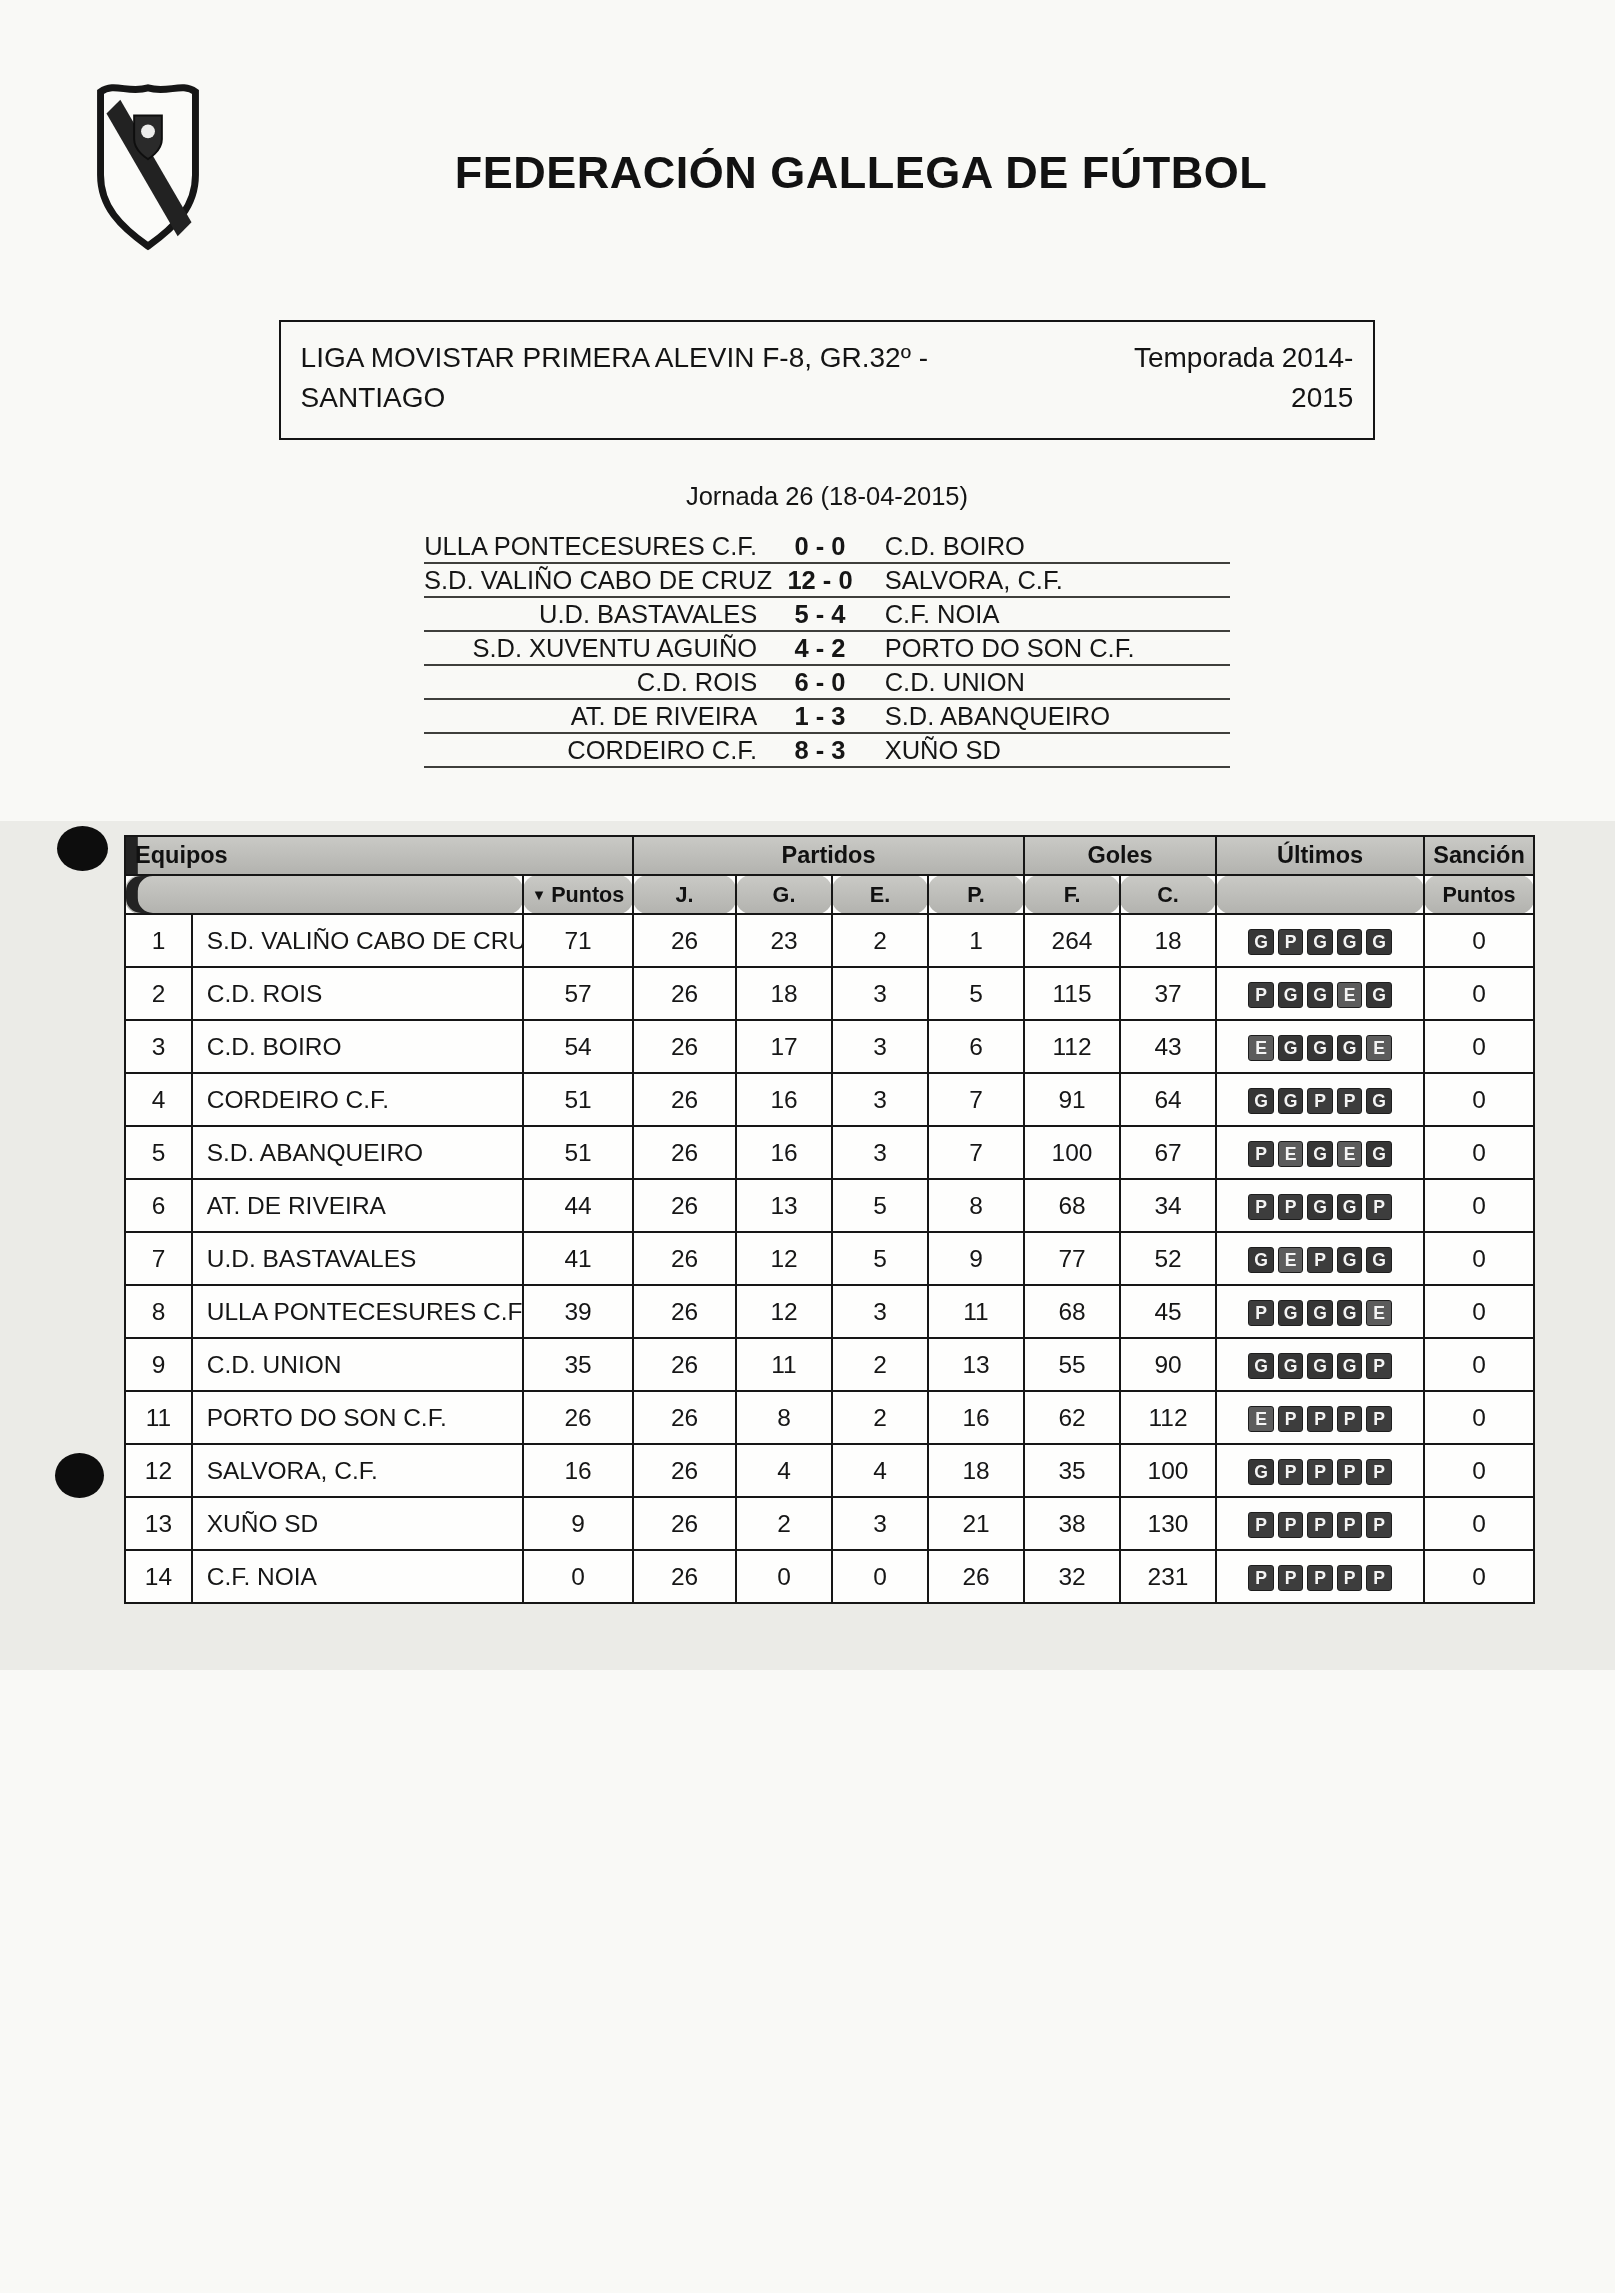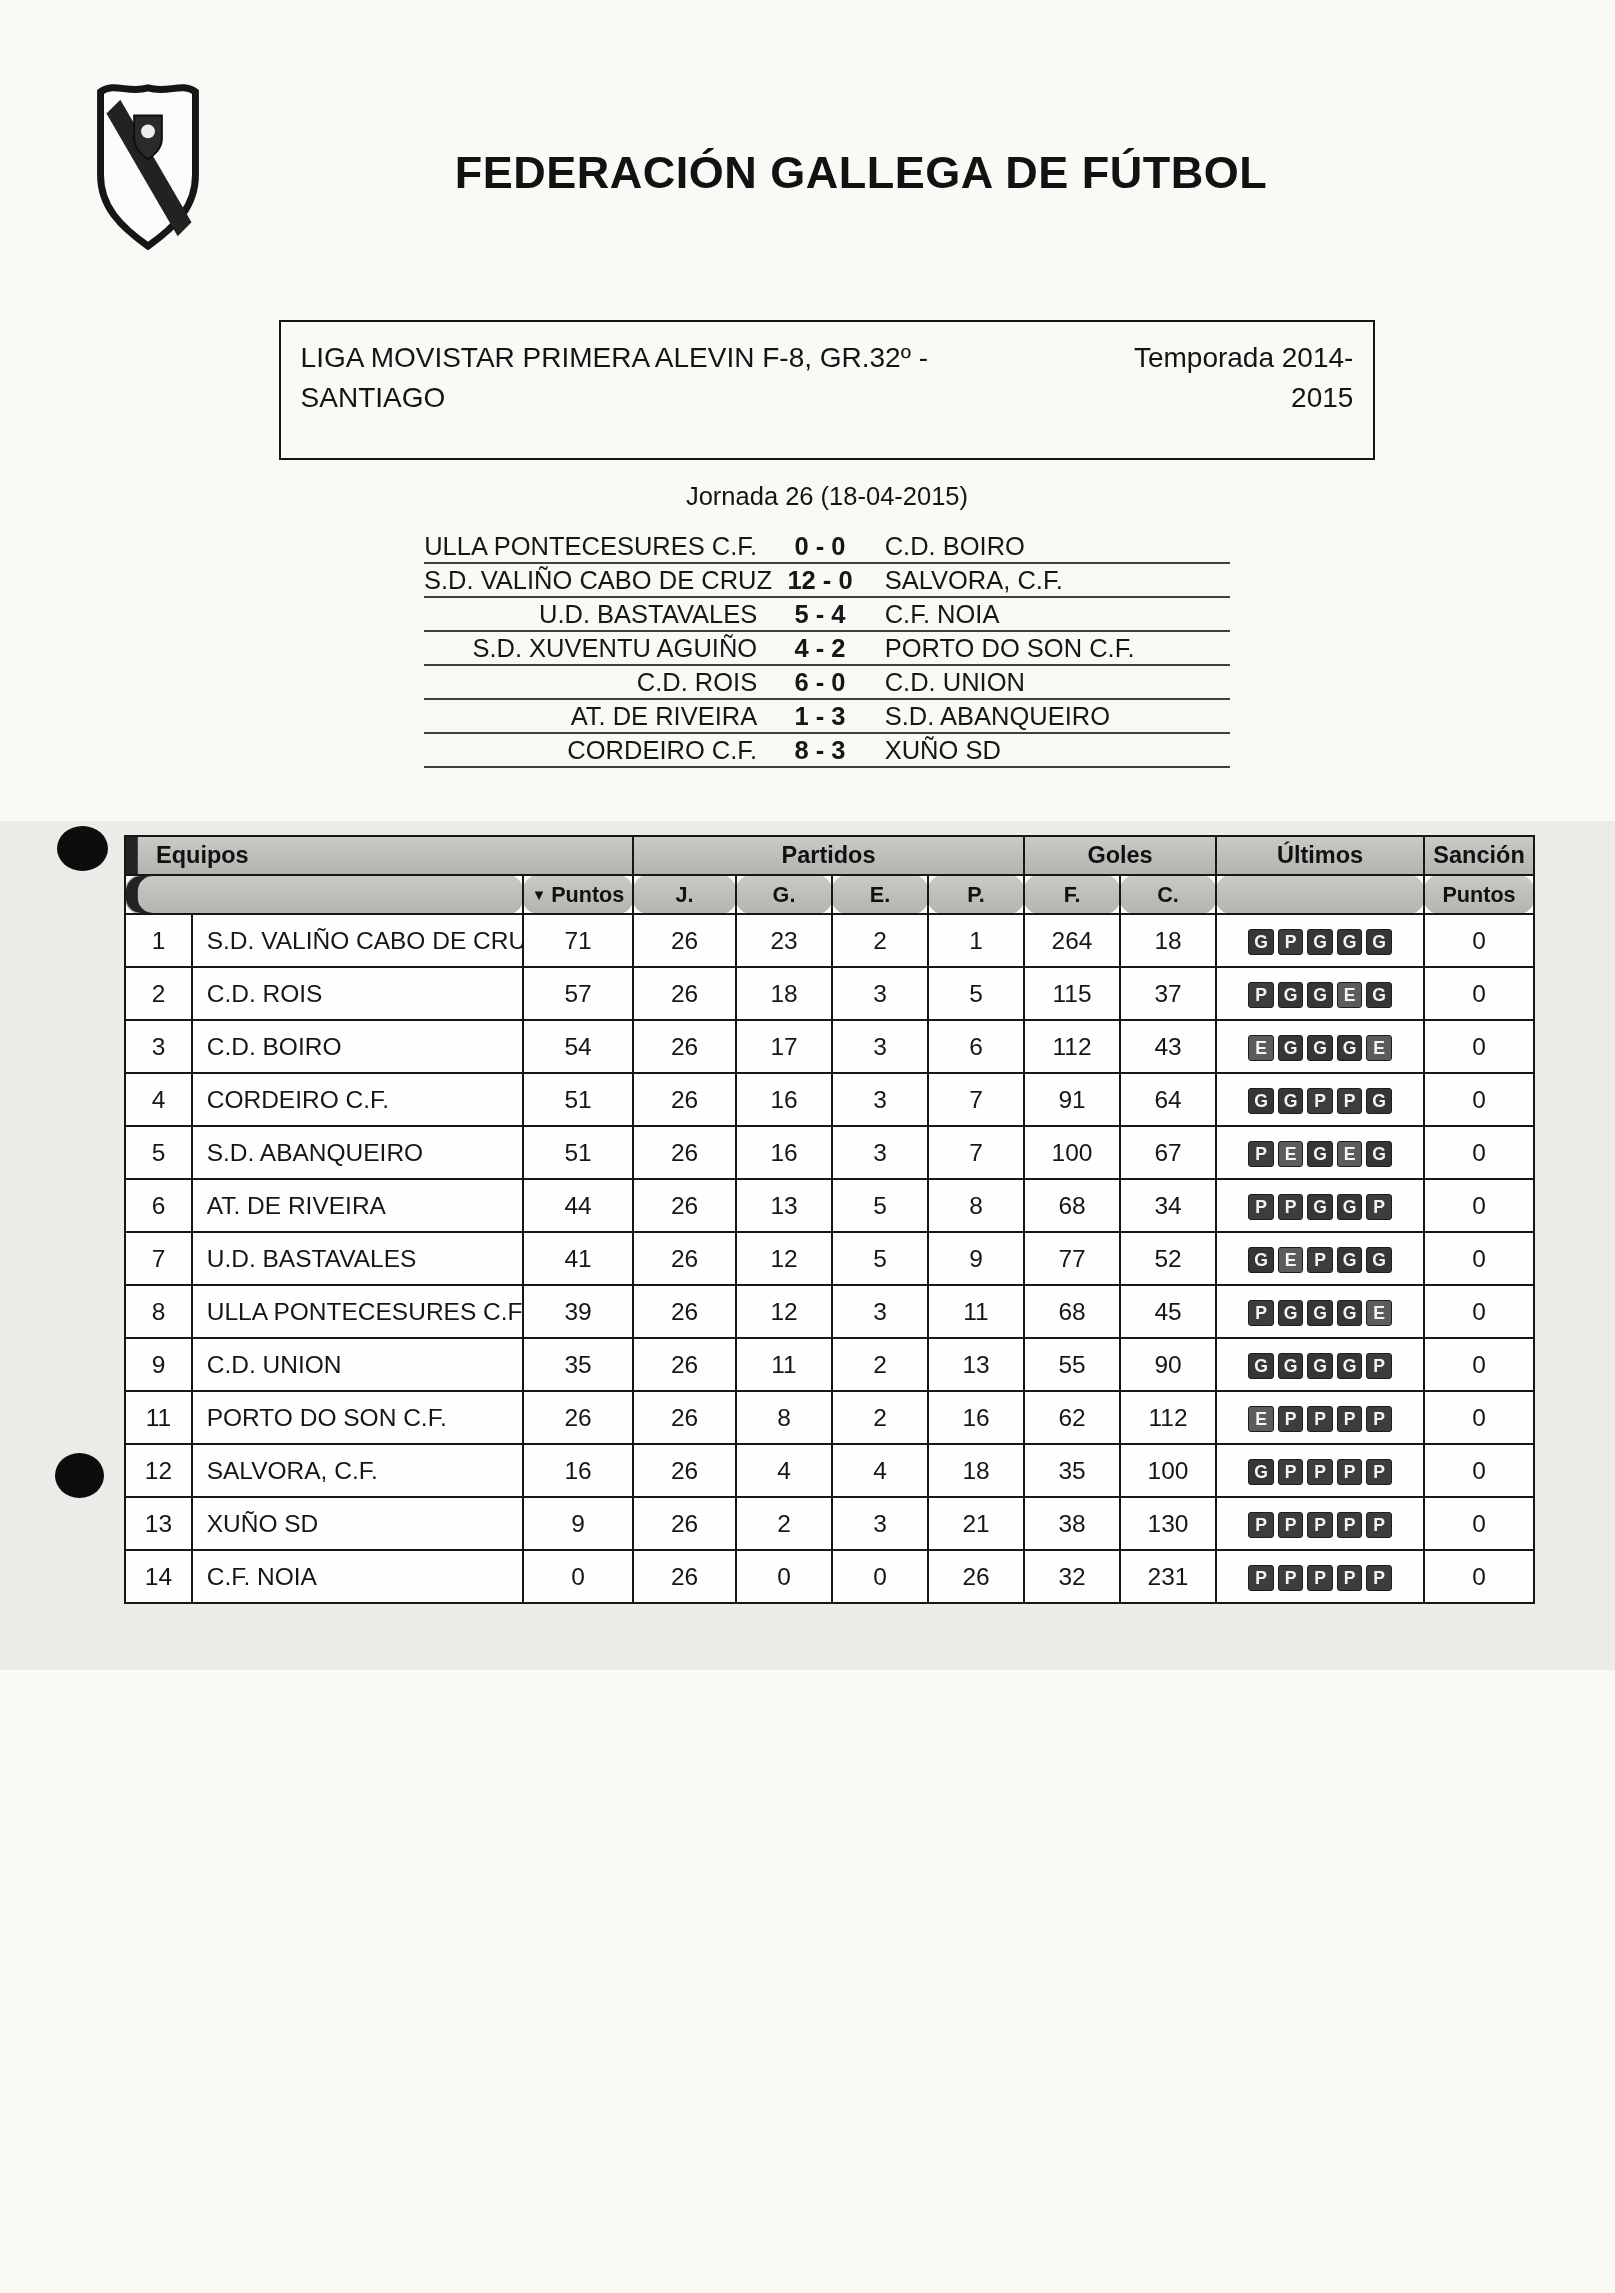--- a/index.html
+++ b/index.html
@@ -19,21 +19,21 @@
 
   .logo { position:absolute; left:88px; top:76px; width:120px; height:178px; }
 
   .doc-title {
     position:absolute; left:176px; right:69px; top:147px;
     text-align:center; font-size:45px; font-weight:bold; letter-spacing:0.5px;
     color:#121212;
   }
 
   .comp-box {
-    position:absolute; left:279px; top:320px; width:1096px; height:140px;
+    position:absolute; left:279px; top:320px; width:1096px; height:120px;
     border:2.9px solid #151515; display:flex; padding:15.7px 19.6px;
     font-size:28px; line-height:40px; color:#141414;
   }
   .comp-name { flex:1; }
   .comp-season { width:250px; text-align:right; }
 
   .jornada-title {
     position:absolute; left:424px; top:482px; width:806px;
     text-align:center; font-size:25.5px; color:#141414;
   }
@@ -54,21 +54,21 @@
   }
   .standings th, .standings td {
     border:2px solid #161616; text-align:center; vertical-align:middle;
     overflow:hidden;
   }
   .standings thead th {
     background:linear-gradient(180deg,#c9c9c5 0%,#b3b3af 100%);
     font-weight:bold; height:39px; font-size:23.5px; color:#111;
   }
   .standings thead tr.subhead th { font-size:21.6px;border-radius:15px; }
-  th.h-equipos { text-align:left; padding-left:30px; box-shadow:inset 11.8px 0 0 #232323; }
+  th.h-equipos { text-align:left; padding-left:9px; box-shadow:inset 11.8px 0 0 #232323; }
   th.h-spacer  { box-shadow:inset 11.8px 0 0 #232323; }
   th.h-ultimos { font-size:19.6px; }
   th.h-sanpts  { font-size:19.6px; }
   .sort-icon { font-size:14.7px; margin-right:4.9px; vertical-align:2px; }
   .standings tbody td { height:53px; background:#fefefd; }
   td.c-team { text-align:left; padding-left:13.7px; white-space:nowrap; }
   td.c-ultimos { white-space:nowrap; }
   .badge {
     display:inline-block; width:25.5px; height:25.5px; line-height:25.5px;
     margin:0 2px; background:#363636; color:#f4f4f4; font-weight:bold;

